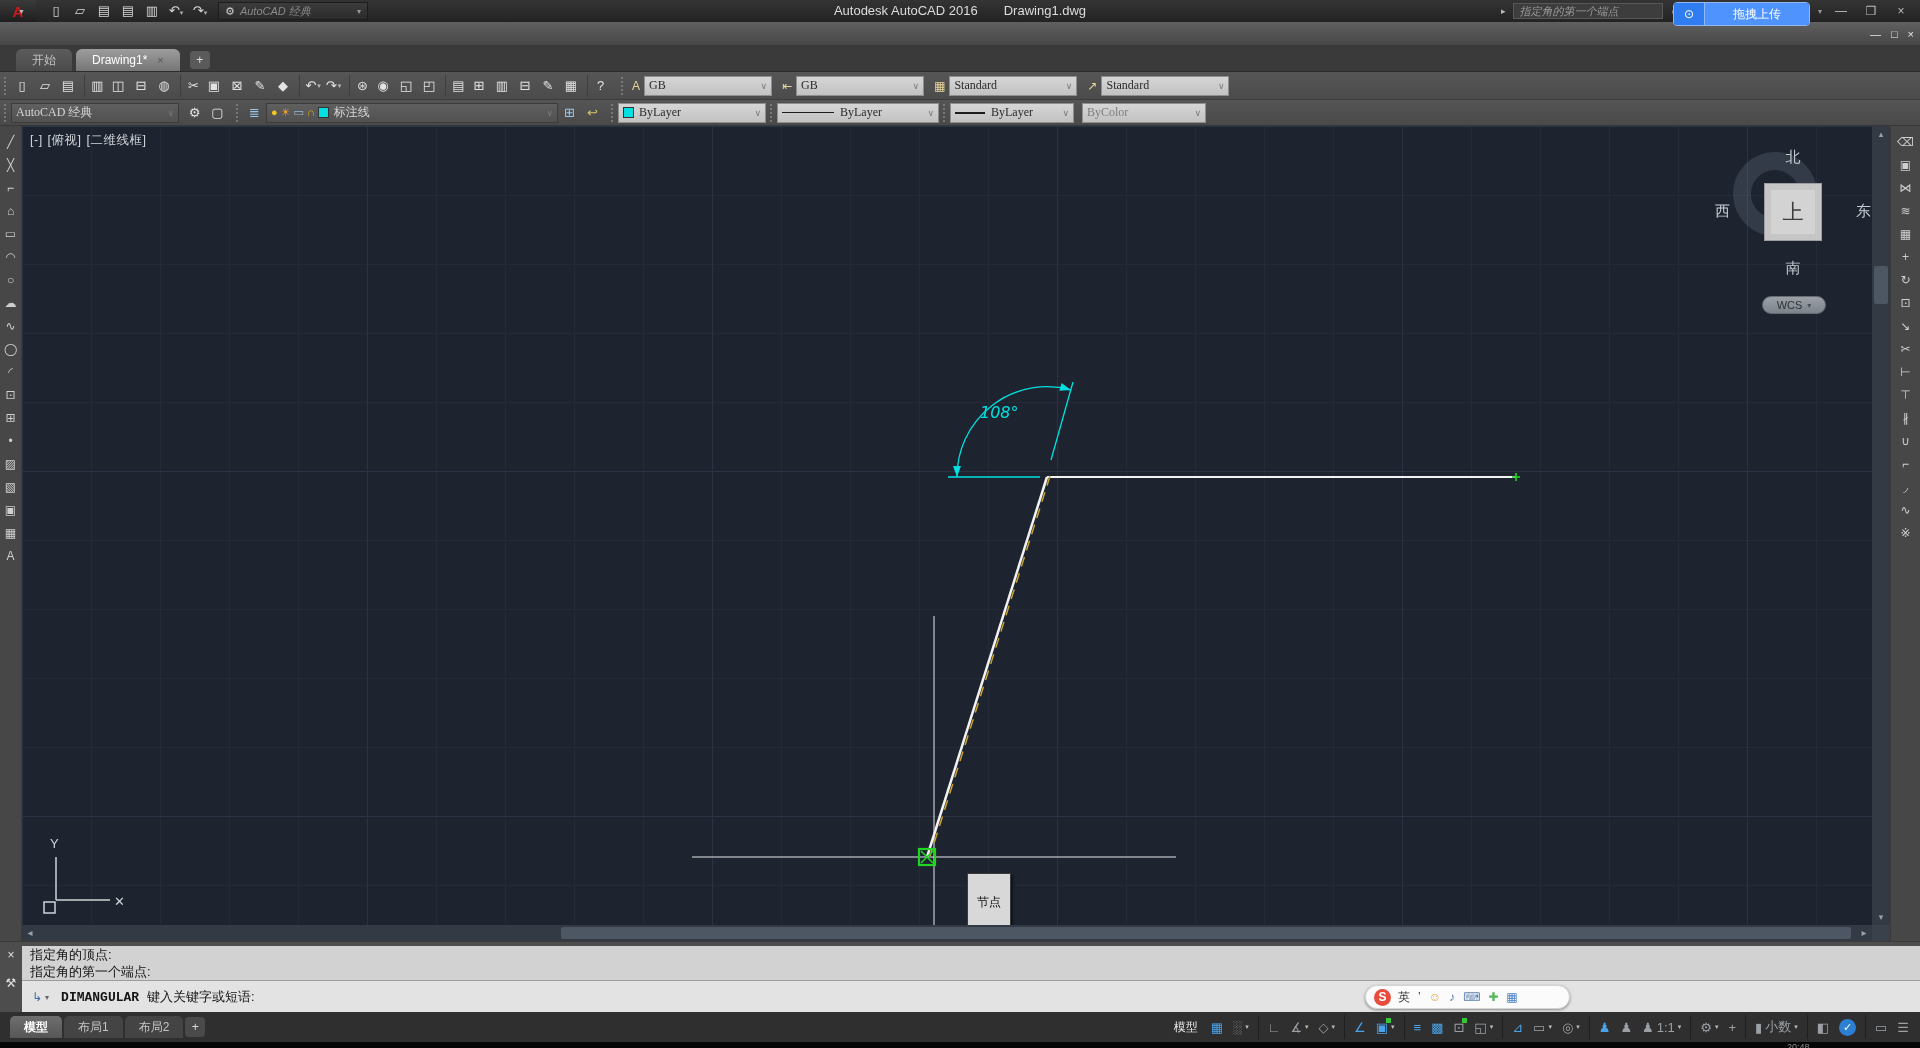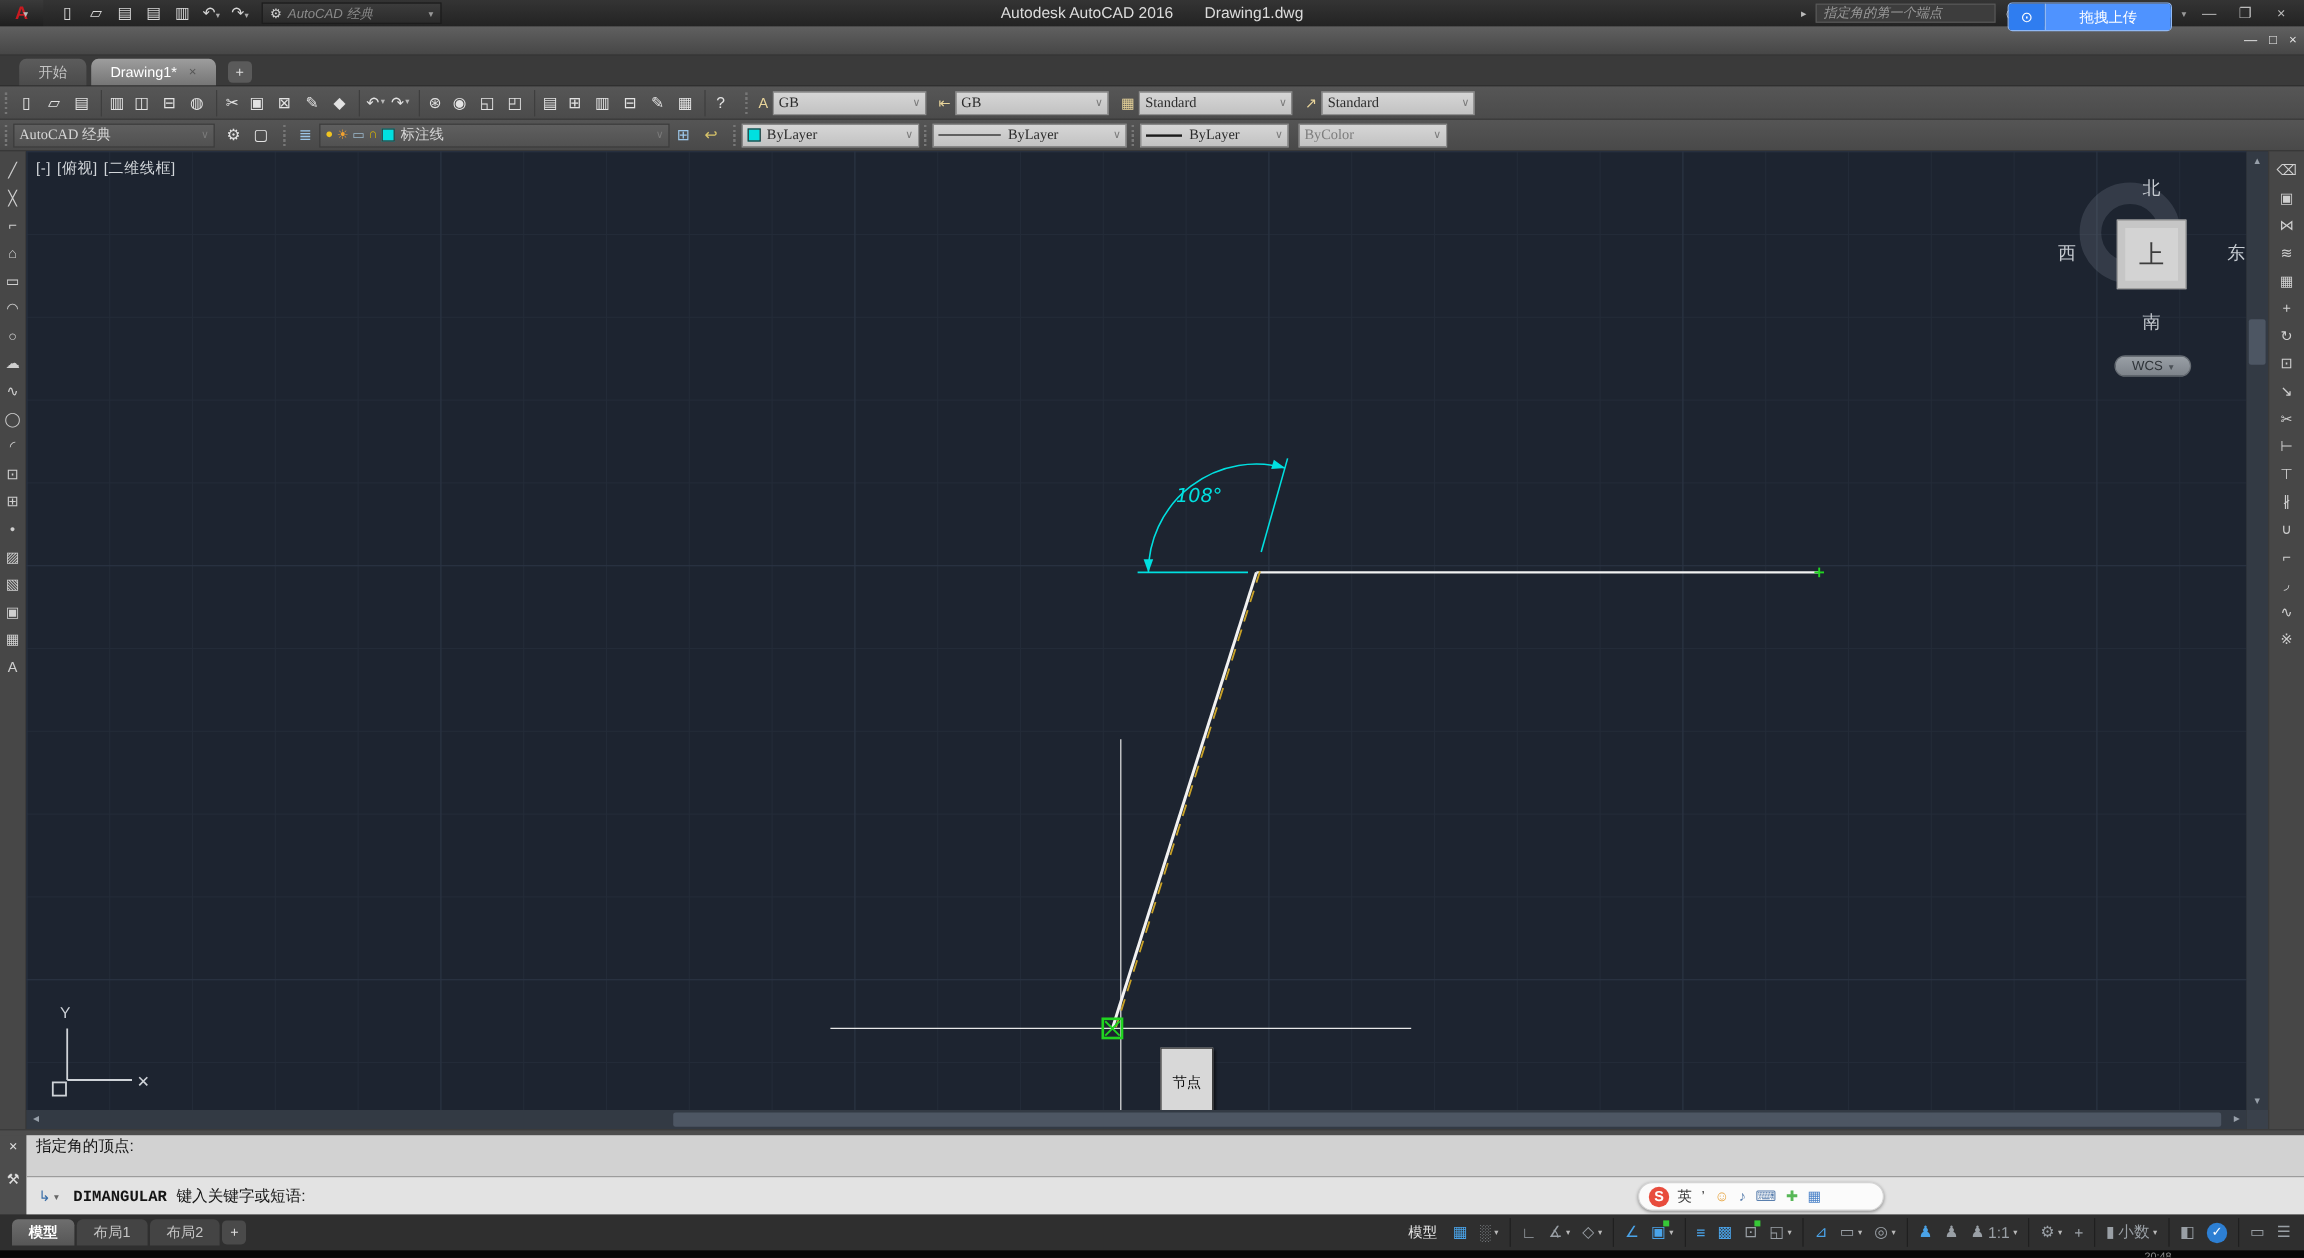--- a/index.html
+++ b/index.html
@@ -646,20 +646,21 @@
   <div class="corner"></div>
 
   <div class="cmdwrap">
     <div class="cmd-gutter">
       <span>×</span>
       <span>⚒</span>
     </div>
     <div class="cmd-hist">
 
     <div>指定角的顶点:</div>
+        <div>指定角的第一个端点:</div>
       </div>
     <div class="cmd-line">
       <span class="recico">↳</span>
       <span class="recdd">▾</span>
       <span class="cmdname">DIMANGULAR</span>
       <span>键入关键字或短语:</span>
     </div>
   </div>
 
   <div class="statusbar">

